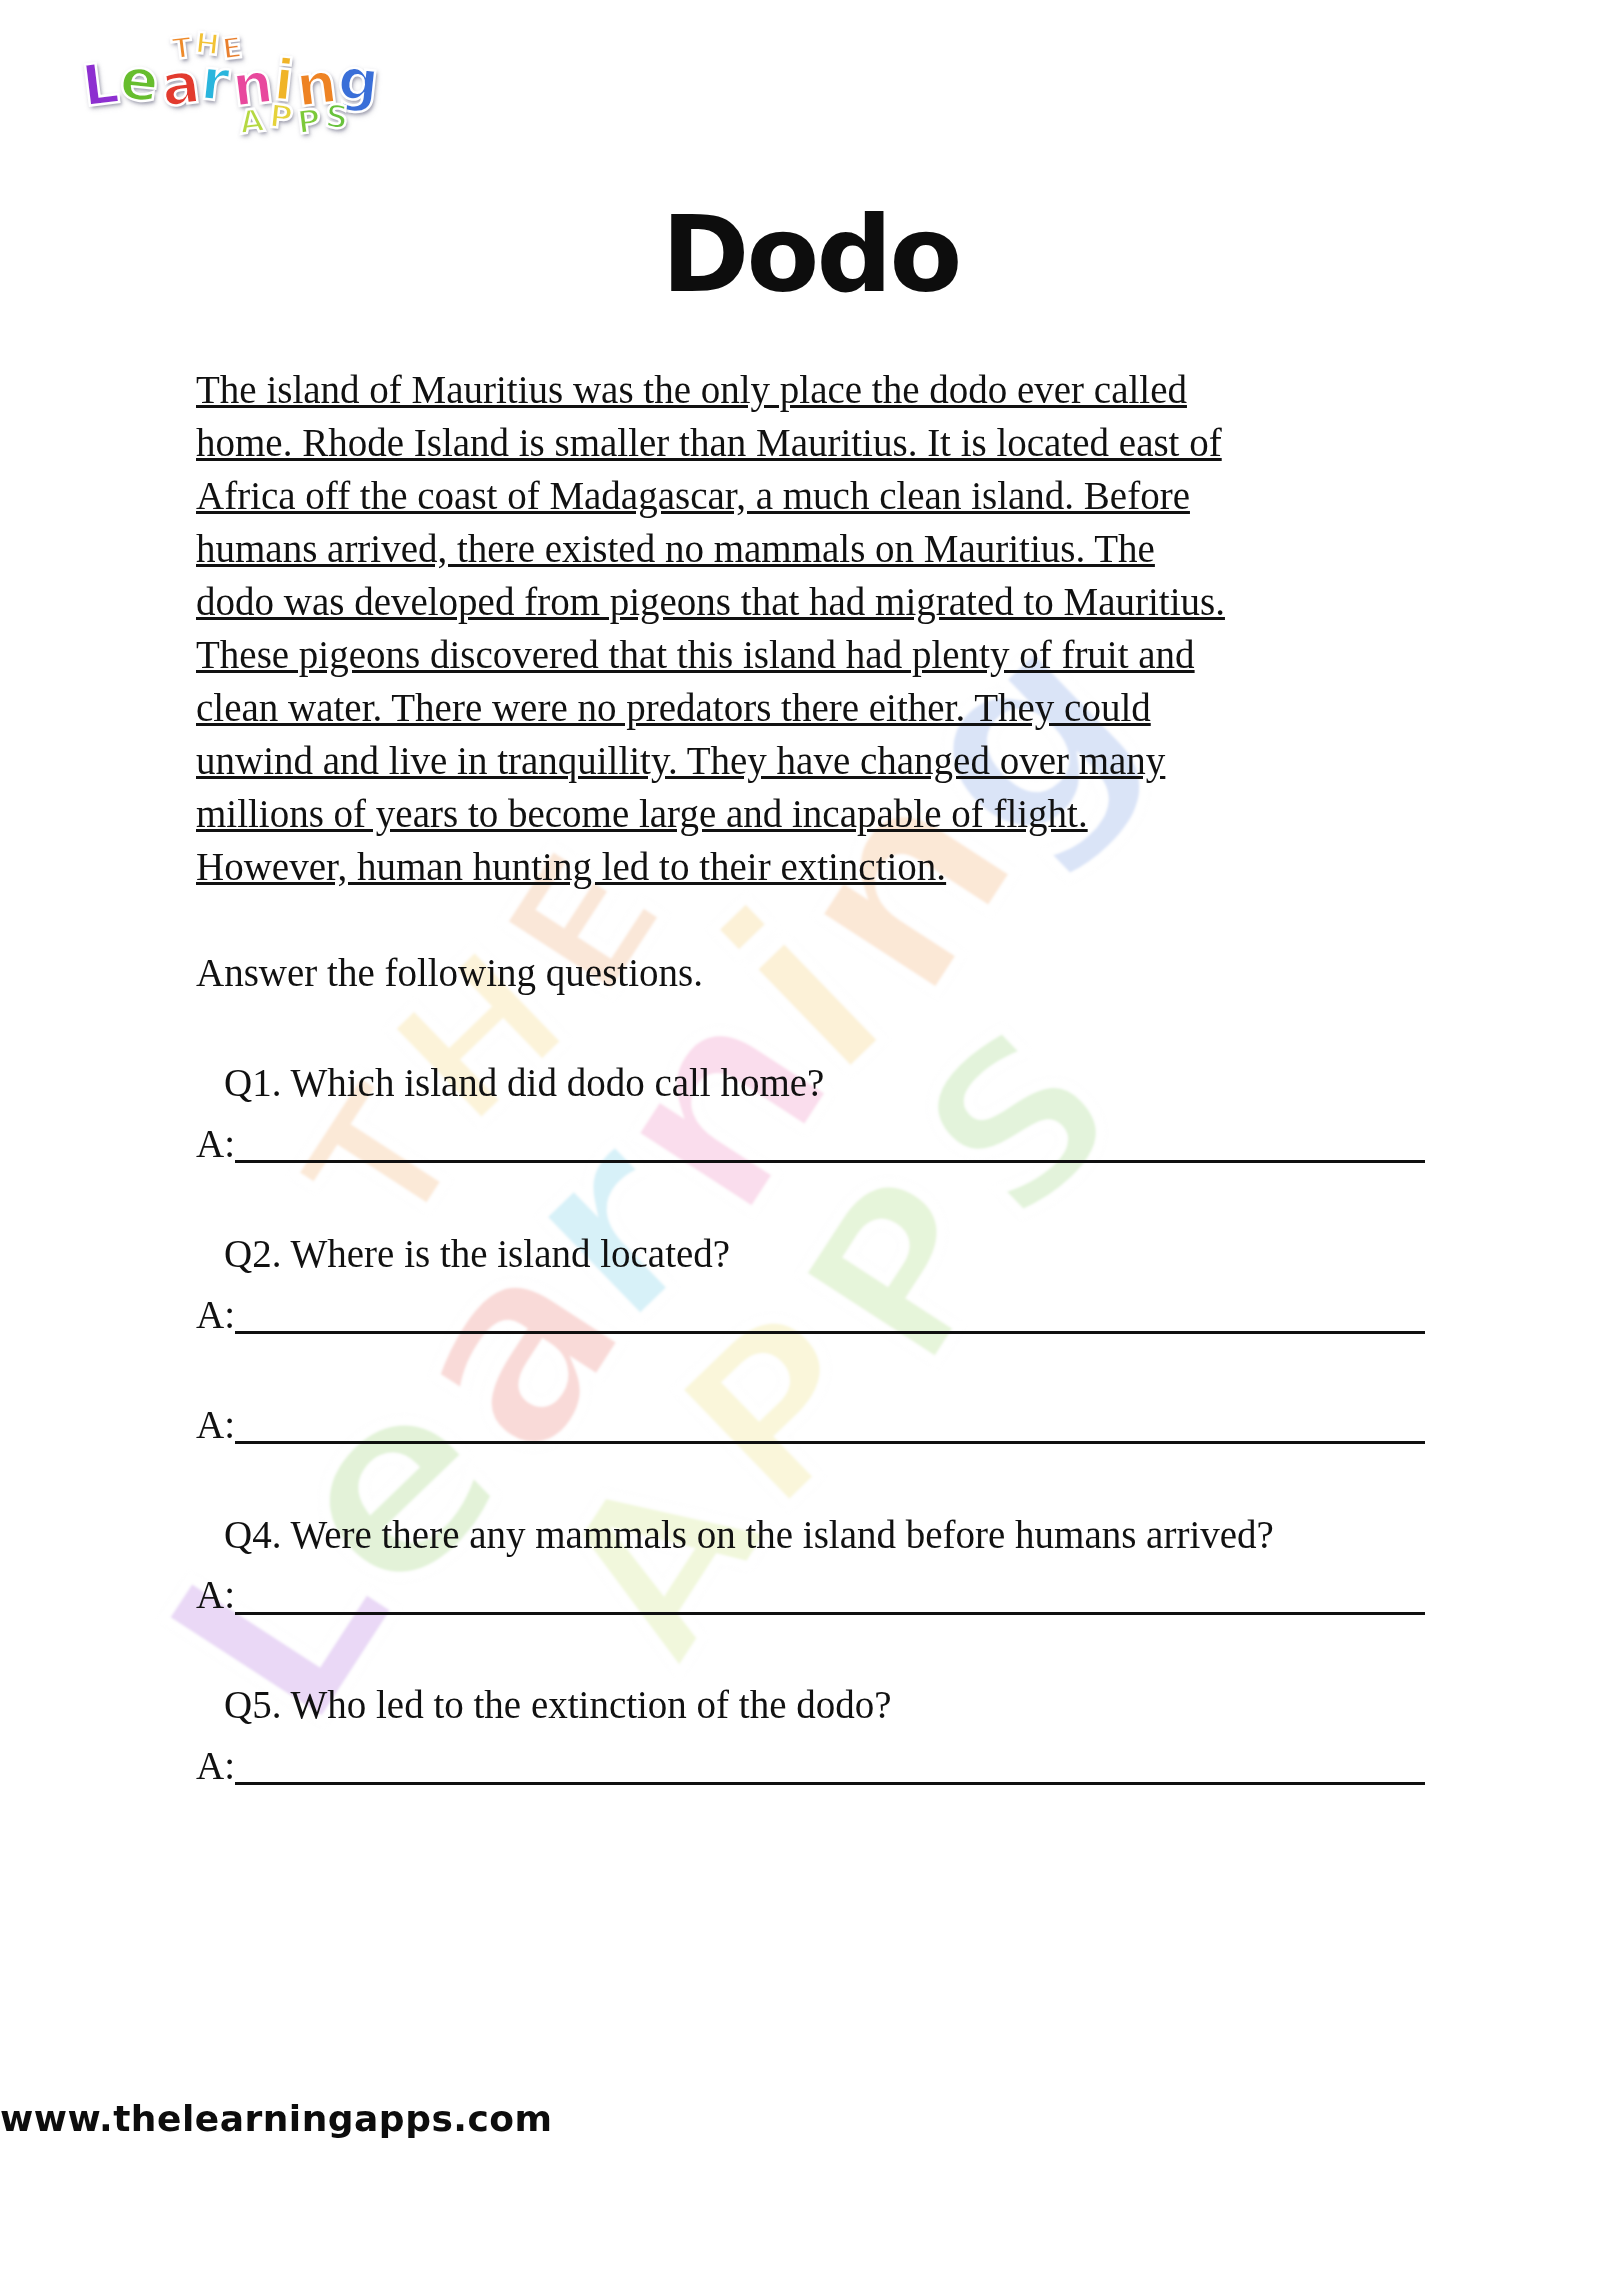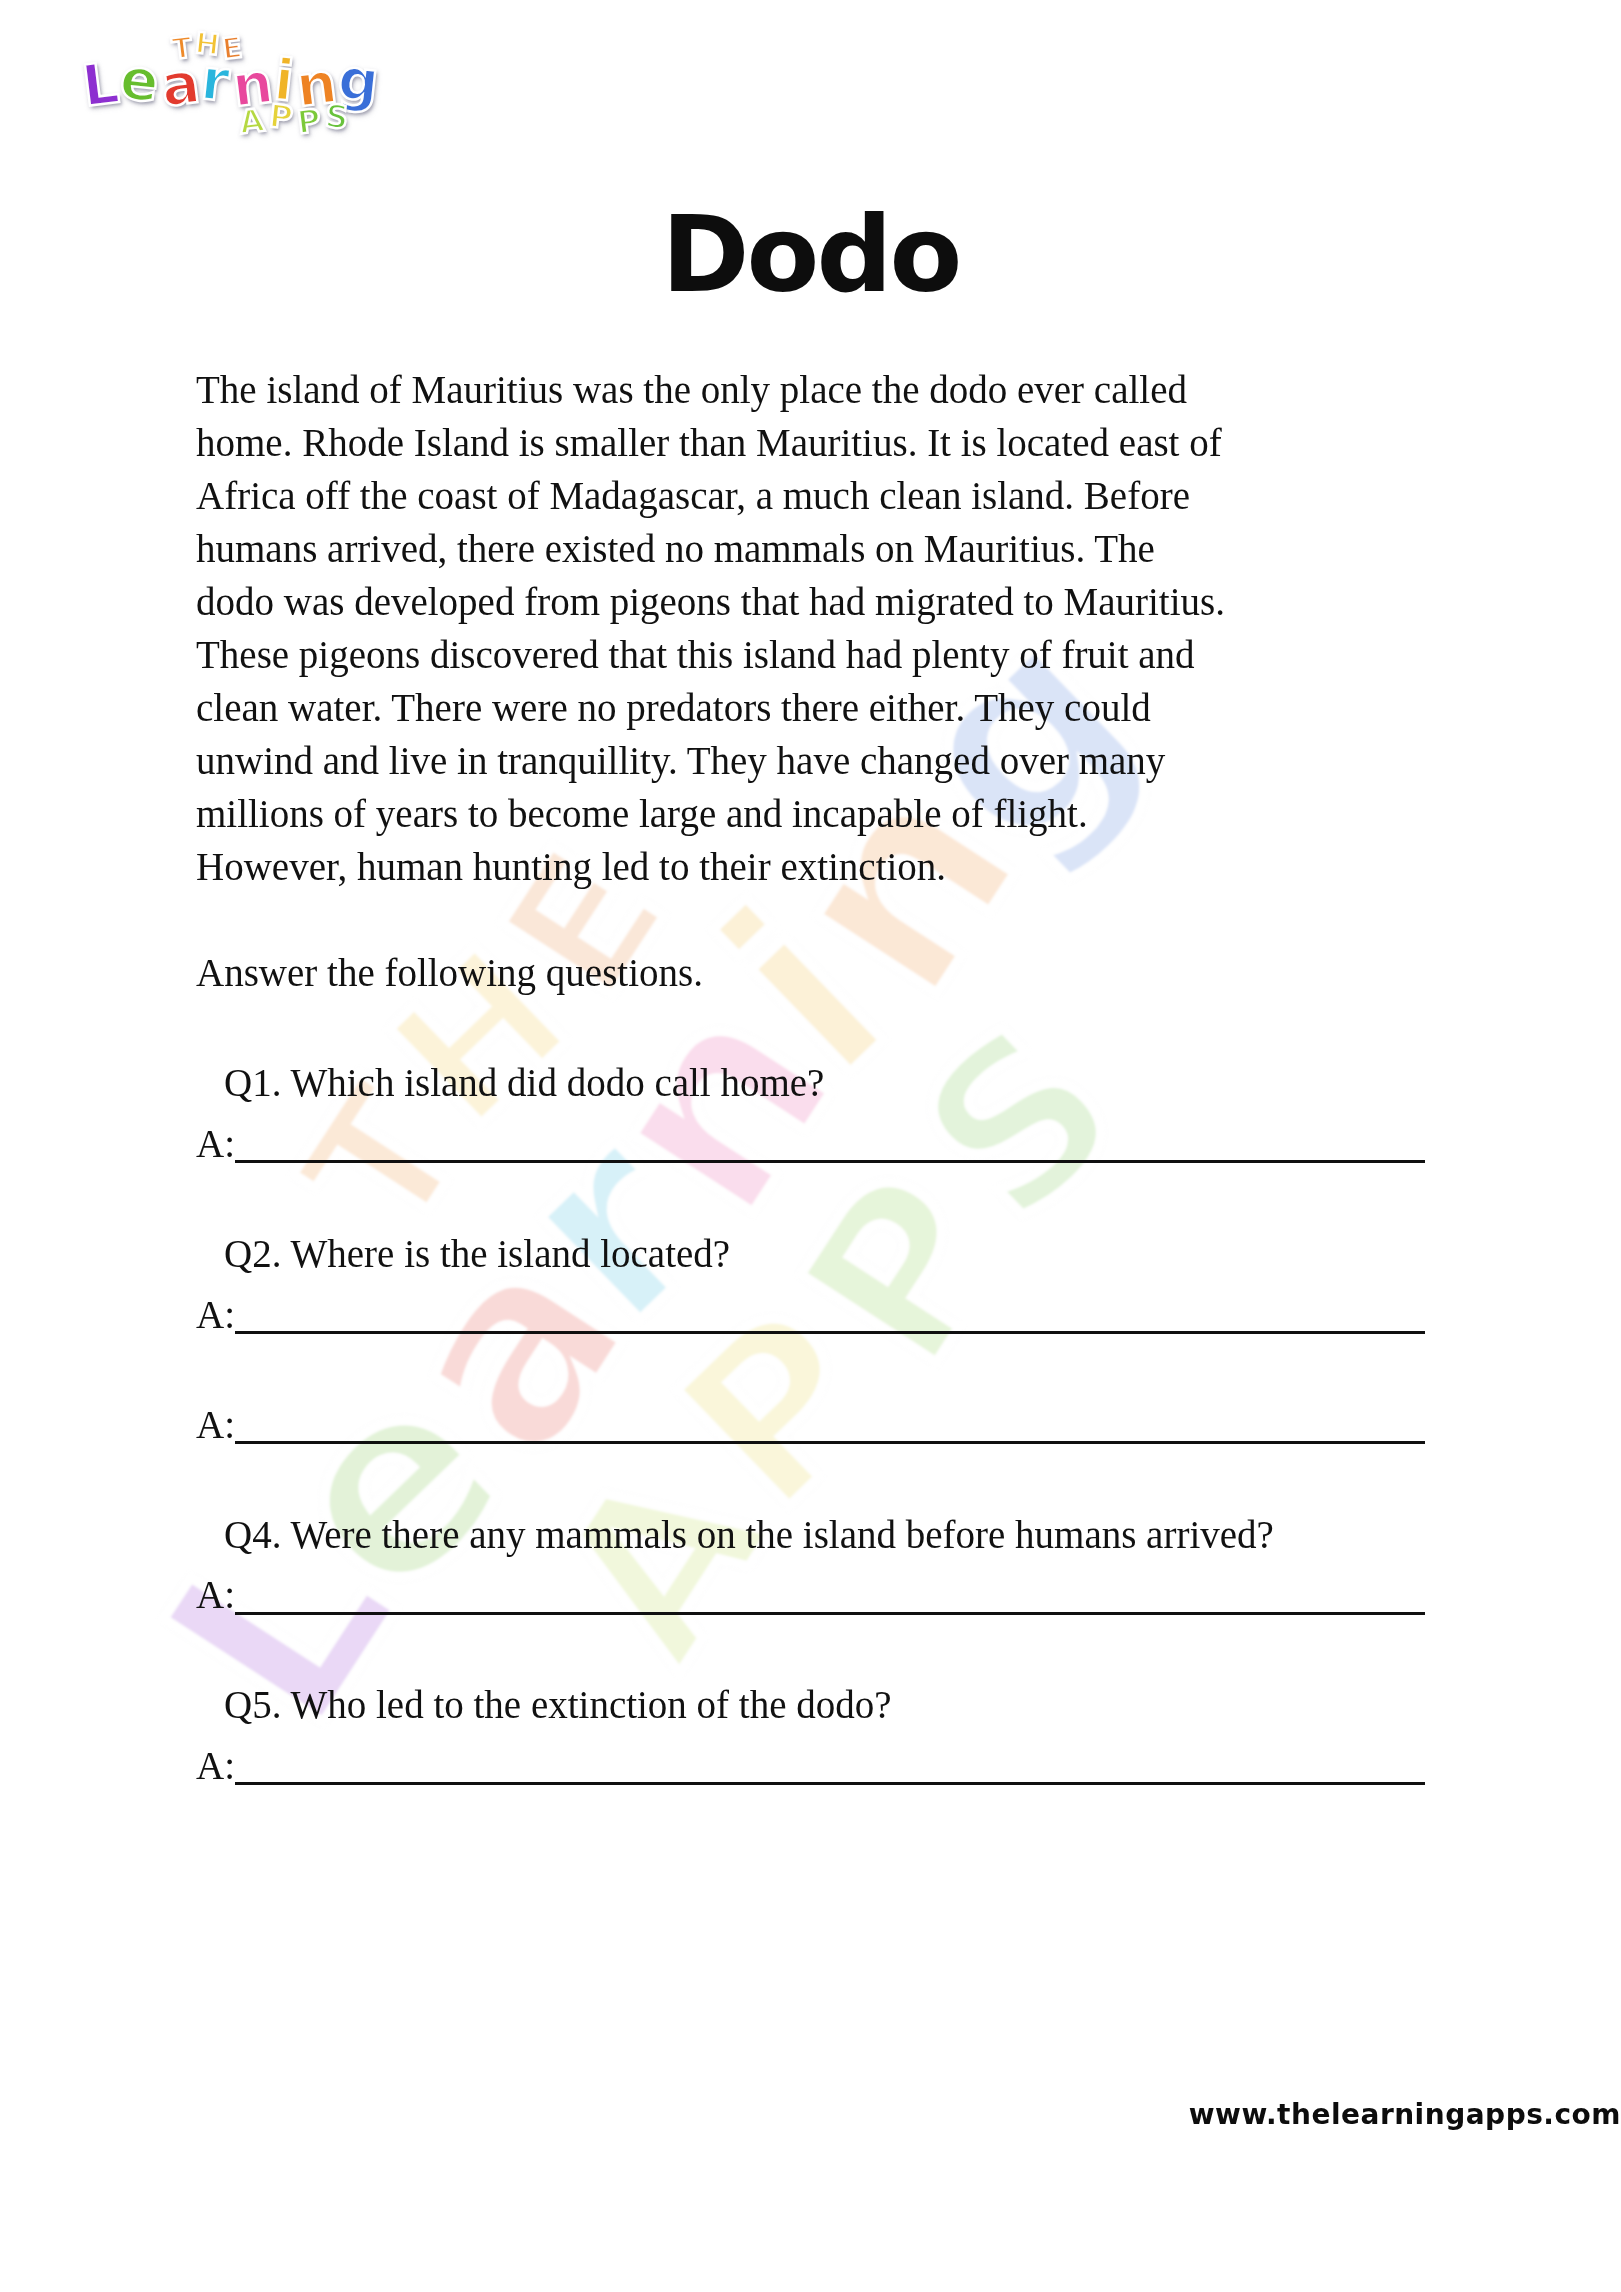--- a/index.html
+++ b/index.html
@@ -29,31 +29,31 @@
   .wm-the{font-size:181px;letter-spacing:17.6px;}
   .wm-learning{font-size:260px;margin-top:-39px;letter-spacing:5.9px;}
   .wm-apps{font-size:221px;margin-top:-29px;letter-spacing:25.5px;}
 
   
   .content{position:relative;z-index:2;padding:0 196px 0 196px;color:#111111;}
   .title{margin:202px 0 0 0;text-align:center;
          font-family:"DejaVu Sans",sans-serif;font-weight:700;
          font-size:106px;line-height:1.0;letter-spacing:-2.9px;color:#0d0d0d;}
   .passage{margin-top:55px;font-size:39px;line-height:53px;}
-  .passage div{white-space:nowrap;}
+  .passage div{white-space:nowrap;text-decoration:underline;}
   .instruction{margin:53px 0 0 0;font-size:39px;line-height:53px;}
   .qblock{margin-top:57px;}
   .qtext{font-size:39px;line-height:53px;margin-left:28px;}
   .answer{display:flex;margin-top:7.8px;font-size:39px;line-height:53px;}
   .answer .blank{flex:1;border-bottom:3.9px solid #101010;margin-bottom:6.9px;}
 
   
-  .footer{position:absolute;z-index:2;left:0;right:0;top:2098px;text-align:right;
+  .footer{position:absolute;z-index:2;left:0;right:0;top:2098px;text-align:left;
           font-family:"DejaVu Sans",sans-serif;font-weight:700;
-          font-size:28px;color:#0d0d0d;letter-spacing:0.5px;}
+          font-size:36px;color:#0d0d0d;letter-spacing:0.5px;}
 </style>
 </head>
 <body>
 
 <div class="page">
 
   <div class="watermark" aria-hidden="true">
     <div class="bubble wm-the"><span style="color: rgb(238, 138, 42);">T</span><span style="color: rgb(242, 194, 53);">H</span><span style="color: rgb(232, 127, 46);">E</span></div>
     <div class="bubble wm-learning"><span style="color: rgb(141, 47, 208);">L</span><span style="color: rgb(103, 189, 46);">e</span><span style="color: rgb(226, 58, 46);">a</span><span style="color: rgb(42, 181, 221);">r</span><span style="color: rgb(232, 72, 157);">n</span><span style="color: rgb(240, 180, 40);">i</span><span style="color: rgb(238, 131, 36);">n</span><span style="color: rgb(58, 111, 216);">g</span></div>
     <div class="bubble wm-apps"><span style="color: rgb(181, 216, 66);">A</span><span style="color: rgb(229, 210, 58);">P</span><span style="color: rgb(124, 201, 58);">P</span><span style="color: rgb(104, 194, 60);">S</span></div>

